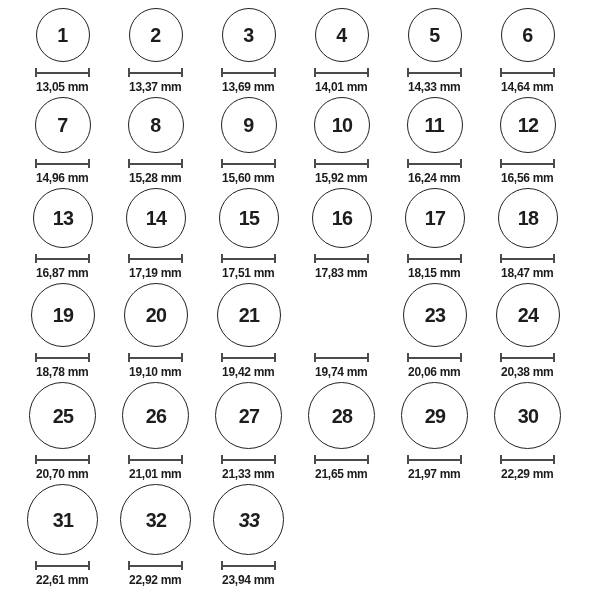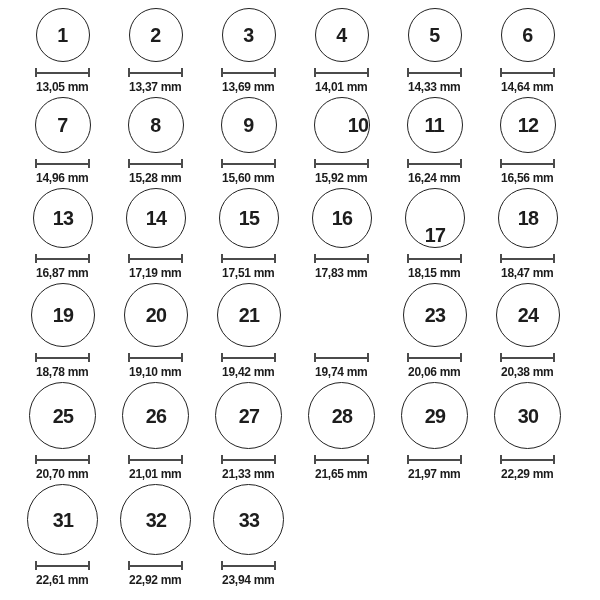--- a/index.html
+++ b/index.html
@@ -124,21 +124,21 @@
         <div class="mmlabel">15,28 mm</div>
       </div>
       <div class="cell">
         <div class="circle" style="width: 56px; height: 56px;">
           <div class="num">9</div>
         </div>
         <div class="measure"></div>
         <div class="mmlabel">15,60 mm</div>
       </div>
       <div class="cell">
-        <div class="circle" style="width: 56px; height: 56px; justify-content: flex-end;">
+        <div class="circle" style="width: 56px; height: 56px;">
           <div class="num">10</div>
         </div>
         <div class="measure"></div>
         <div class="mmlabel">15,92 mm</div>
       </div>
       <div class="cell">
         <div class="circle" style="width: 56px; height: 56px; justify-content: center;">
           <div class="num">11</div>
         </div>
         <div class="measure"></div>
@@ -175,21 +175,21 @@
         <div class="mmlabel">17,51 mm</div>
       </div>
       <div class="cell">
         <div class="circle" style="width: 60px; height: 60px;">
           <div class="num">16</div>
         </div>
         <div class="measure"></div>
         <div class="mmlabel">17,83 mm</div>
       </div>
       <div class="cell">
-        <div class="circle" style="width: 60px; height: 60px; align-items: flex-end;">
+        <div class="circle" style="width: 60px; height: 60px;">
           <div class="num">17</div>
         </div>
         <div class="measure"></div>
         <div class="mmlabel">18,15 mm</div>
       </div>
       <div class="cell">
         <div class="circle" style="width: 60px; height: 60px;">
           <div class="num">18</div>
         </div>
         <div class="measure"></div>
@@ -290,20 +290,20 @@
         <div class="mmlabel">22,61 mm</div>
       </div>
       <div class="cell">
         <div class="circle" style="width: 71px; height: 71px;">
           <div class="num">32</div>
         </div>
         <div class="measure"></div>
         <div class="mmlabel">22,92 mm</div>
       </div>
       <div class="cell">
-        <div class="circle" style="width: 71px; height: 71px;">
+        <div class="circle" style="width: 71px; height: 71px; font-style: italic;">
           <div class="num">33</div>
         </div>
         <div class="measure"></div>
         <div class="mmlabel">23,94 mm</div>
       </div>
     </div>
   </div>
 
 </body></html>

